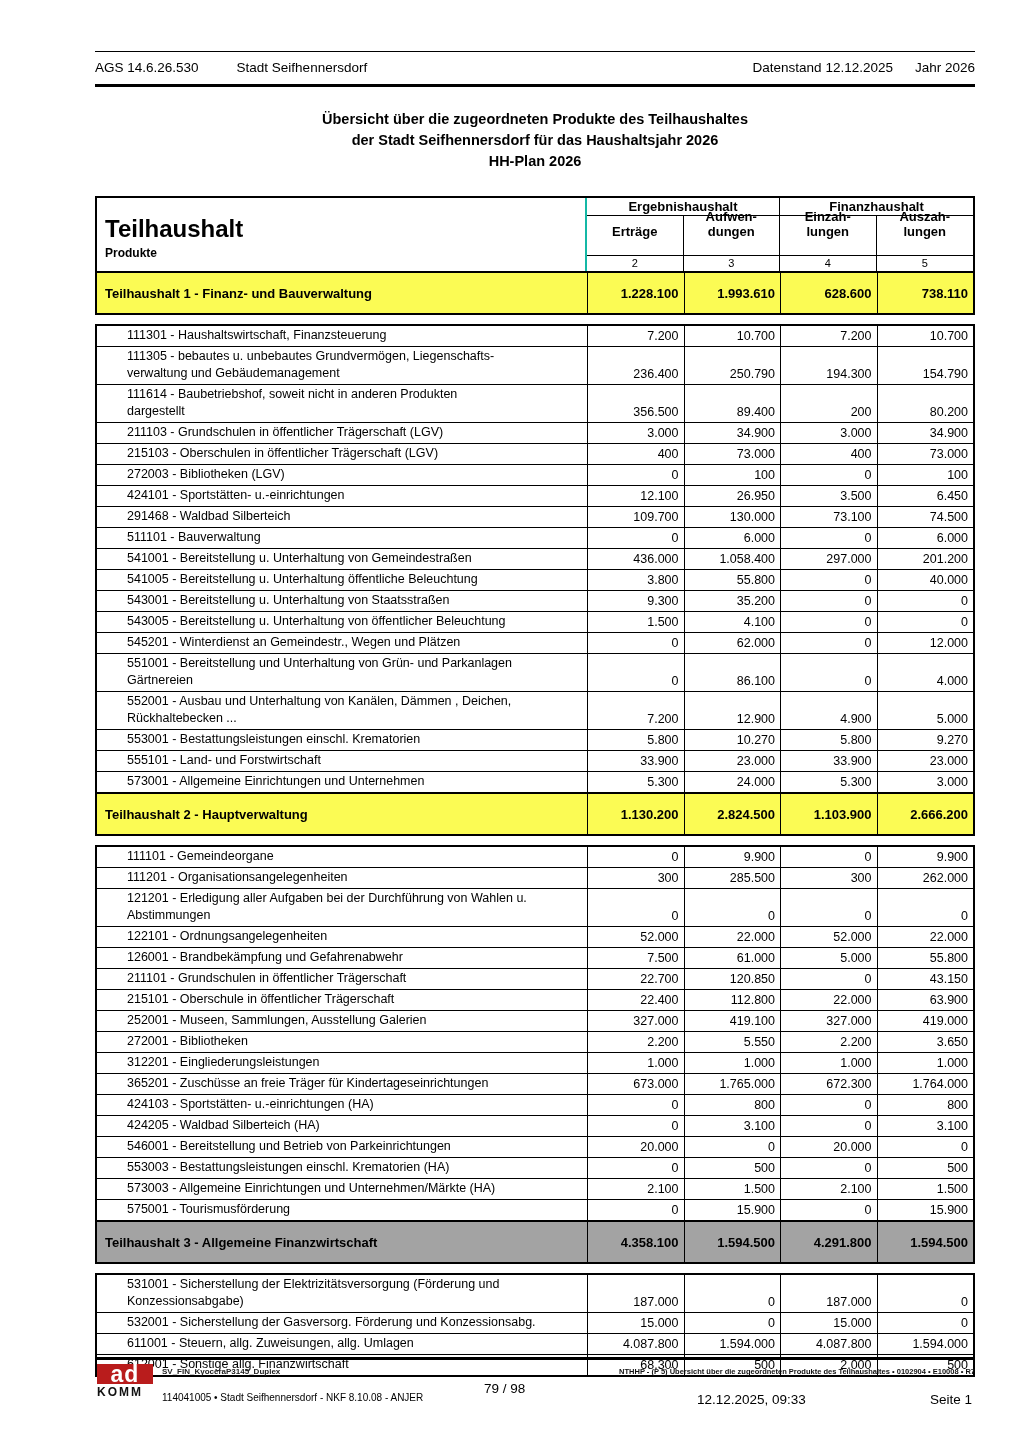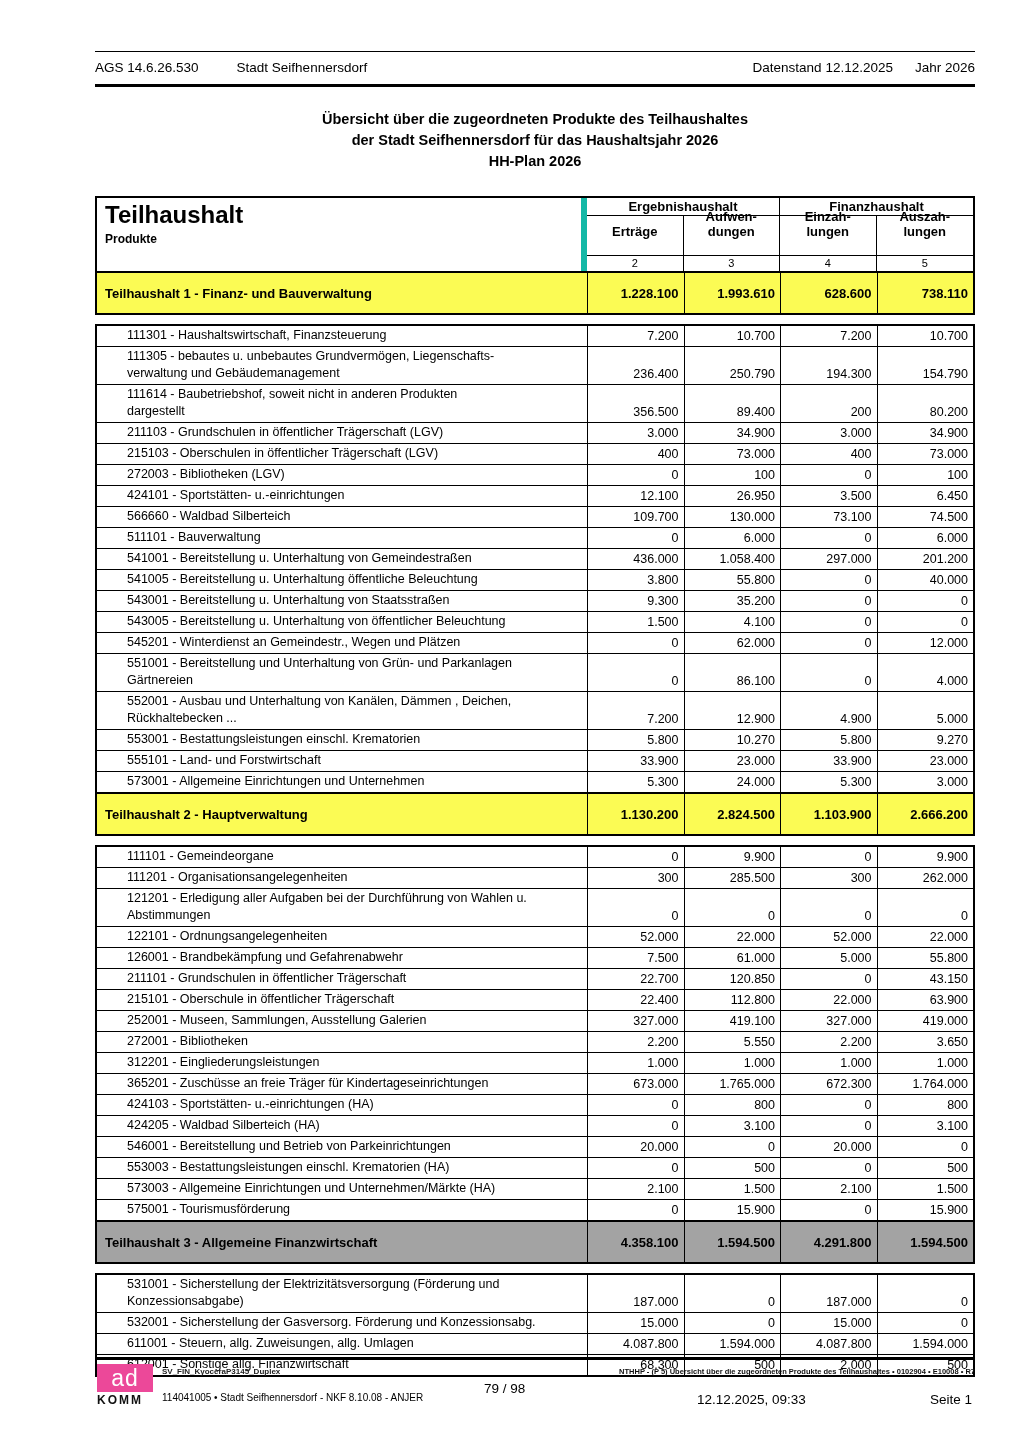--- a/index.html
+++ b/index.html
@@ -12,21 +12,21 @@
   .page-head { display:flex; justify-content:space-between; align-items:flex-end; padding:8px 0 9px 0; font-size:13.5px;gap:7px; }
   .page-head .gap-l { margin-left:38px; }
   .page-head .gap-s { margin-left:22px; }
 
   .title-block { margin-top:22px; text-align:center; font-weight:bold; font-size:14.5px; line-height:21px; }
 
   .budget-table { margin-top:24px; font-size:12.5px; }
   .grid-row { display:grid; grid-template-columns:490px 1fr 1fr 1fr 1fr; }
 
   .thead { border:2px solid #000; display:grid; grid-template-columns:490px 1fr 1fr 1fr 1fr; grid-template-rows:18px 40px 15px; }
-  .corner { grid-column:1; grid-row:1/4; border-right:6px solid #14b8a6; padding:4px 8px; }
+  .corner { grid-column:1; grid-row:1/4; border-right:2px solid #14b8a6; padding:18px 8px; }
   .corner-title { font-size:24px; font-weight:bold; line-height:26px; }
   .corner-sub { font-size:12px; font-weight:bold; margin-top:4px; }
   .ghead { border-bottom:1px solid #000; font-weight:bold; font-size:13px; text-align:center; padding-top:1px; }
   .ghead.gh1 { grid-column:2/4; border-right:1px solid #000; }
   .ghead.gh2 { grid-column:4/6; }
   .chead { border-bottom:1px solid #000; font-weight:bold; font-size:13px; line-height:15px; text-align:center;
            white-space:pre-line; display:flex; align-items:flex-end; justify-content:center; padding-bottom:16px; }
   .chead.br, .cnum.br { border-right:1px solid #000; }
   .cnum { font-size:11px; text-align:center; padding-top:1px; }
 
@@ -37,21 +37,21 @@
 
   .section-body { border:2px solid #000; margin-top:9px; }
   .t-row { min-height:19px; }
   .t-row + .t-row { border-top:1px solid #000; }
   .t-row .cell-label { padding:1px 4px 2px 30px; white-space:pre-line; line-height:17px; }
   .t-row .cell-val { border-left:1px solid #000; display:flex; align-items:flex-end; justify-content:flex-end;
                      padding:1px 5px 2px 2px; line-height:15px; }
 
   .footer-rule { position:absolute; top:1357px; left:95px; width:880px; border-top:3px solid #000; }
   .logo { position:absolute; top:1364px; left:97px; width:58px; }
-  .logo-box { width:56px; height:28px; background:#ec4899; color:#fff; font-weight:normal; font-size:23px;
+  .logo-box { width:56px; height:20px; background:#b91c1c; color:#fff; font-weight:bold; font-size:23px;
               display:flex; align-items:center; justify-content:center; letter-spacing:1px; }
   .logo-sub { font-size:12px; font-weight:bold; letter-spacing:2px; color:#111; margin-top:1px; }
   .printer-info { position:absolute; top:1367px; left:162px; font-size:8px; font-weight:bold; color:#222; }
   .report-info  { position:absolute; top:1367px; right:49px; font-size:7.5px; font-weight:bold; color:#111; }
   .doc-info     { position:absolute; top:1392px; left:162px; font-size:10px; }
   .page-overlay { position:absolute; top:1381px; left:484px; font-size:13.5px; }
   .datetime     { position:absolute; top:1392px; left:697px; font-size:13.5px; }
   .page-label   { position:absolute; top:1392px; right:52px; font-size:13.5px; }
 </style>
 </head>
@@ -150,21 +150,21 @@
               <div class="cell-val">100</div>
             </div>
             <div class="grid-row t-row">
               <div class="cell-label">424101 - Sportstätten- u.-einrichtungen</div>
               <div class="cell-val">12.100</div>
               <div class="cell-val">26.950</div>
               <div class="cell-val">3.500</div>
               <div class="cell-val">6.450</div>
             </div>
             <div class="grid-row t-row">
-              <div class="cell-label">566660 - Waldbad Silberteich</div>
+              <div class="cell-label">291468 - Waldbad Silberteich</div>
               <div class="cell-val">109.700</div>
               <div class="cell-val">130.000</div>
               <div class="cell-val">73.100</div>
               <div class="cell-val">74.500</div>
             </div>
             <div class="grid-row t-row">
               <div class="cell-label">511101 - Bauverwaltung</div>
               <div class="cell-val">0</div>
               <div class="cell-val">6.000</div>
               <div class="cell-val">0</div>

